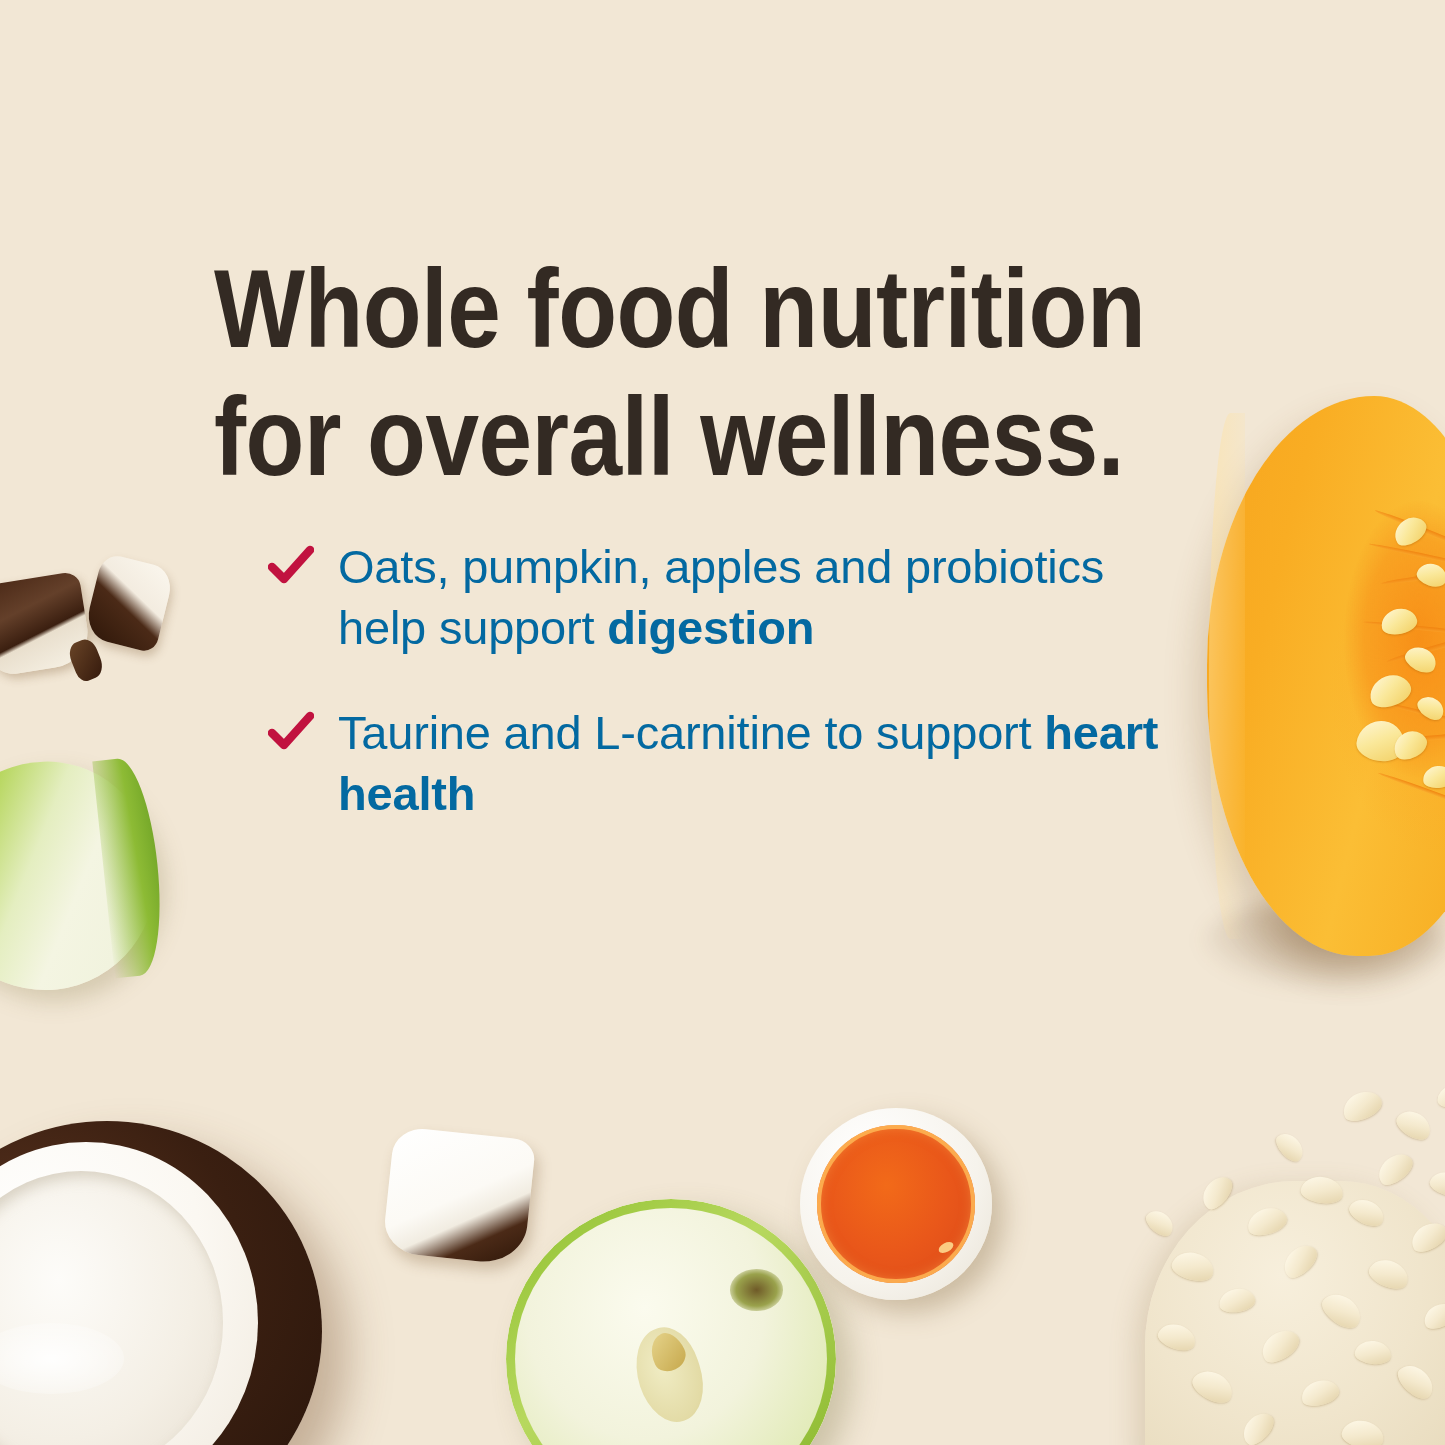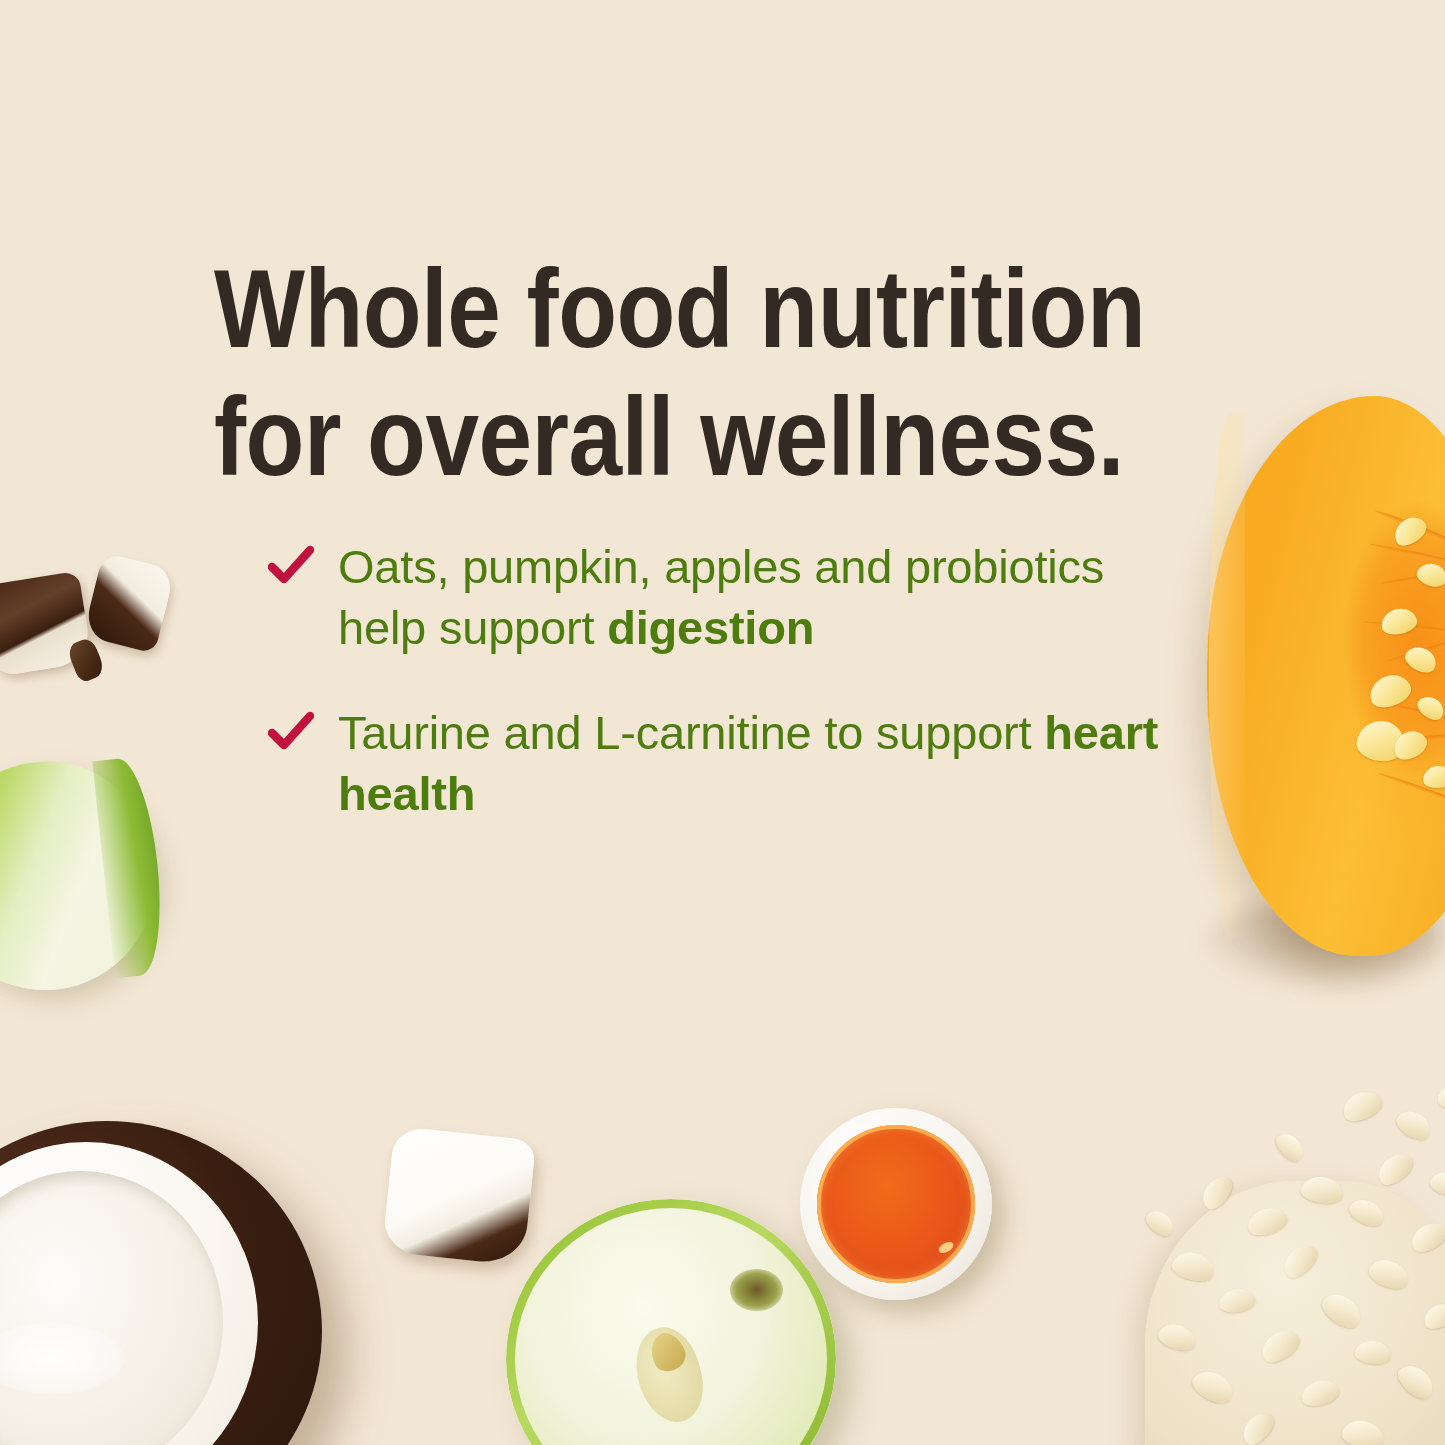--- a/index.html
+++ b/index.html
@@ -296,21 +296,21 @@
   .bullet:last-child { margin-bottom: 0; }
   .check {
     flex: 0 0 auto;
     width: 46px;
     height: 46px;
     margin-top: 9px;
     margin-right: 24px;
   }
   .check svg { display: block; width: 46px; height: 46px; }
   .btext {
-    color: #4d7c0f;
+    color: #0369a1;
     font-family: "Liberation Sans", sans-serif;
     font-weight: 400;
     font-size: 47px;
     line-height: 1.30;
     letter-spacing: -0.2px;
   }
   .btext b { font-weight: 700; }
 </style>
 </head>
 <body>

